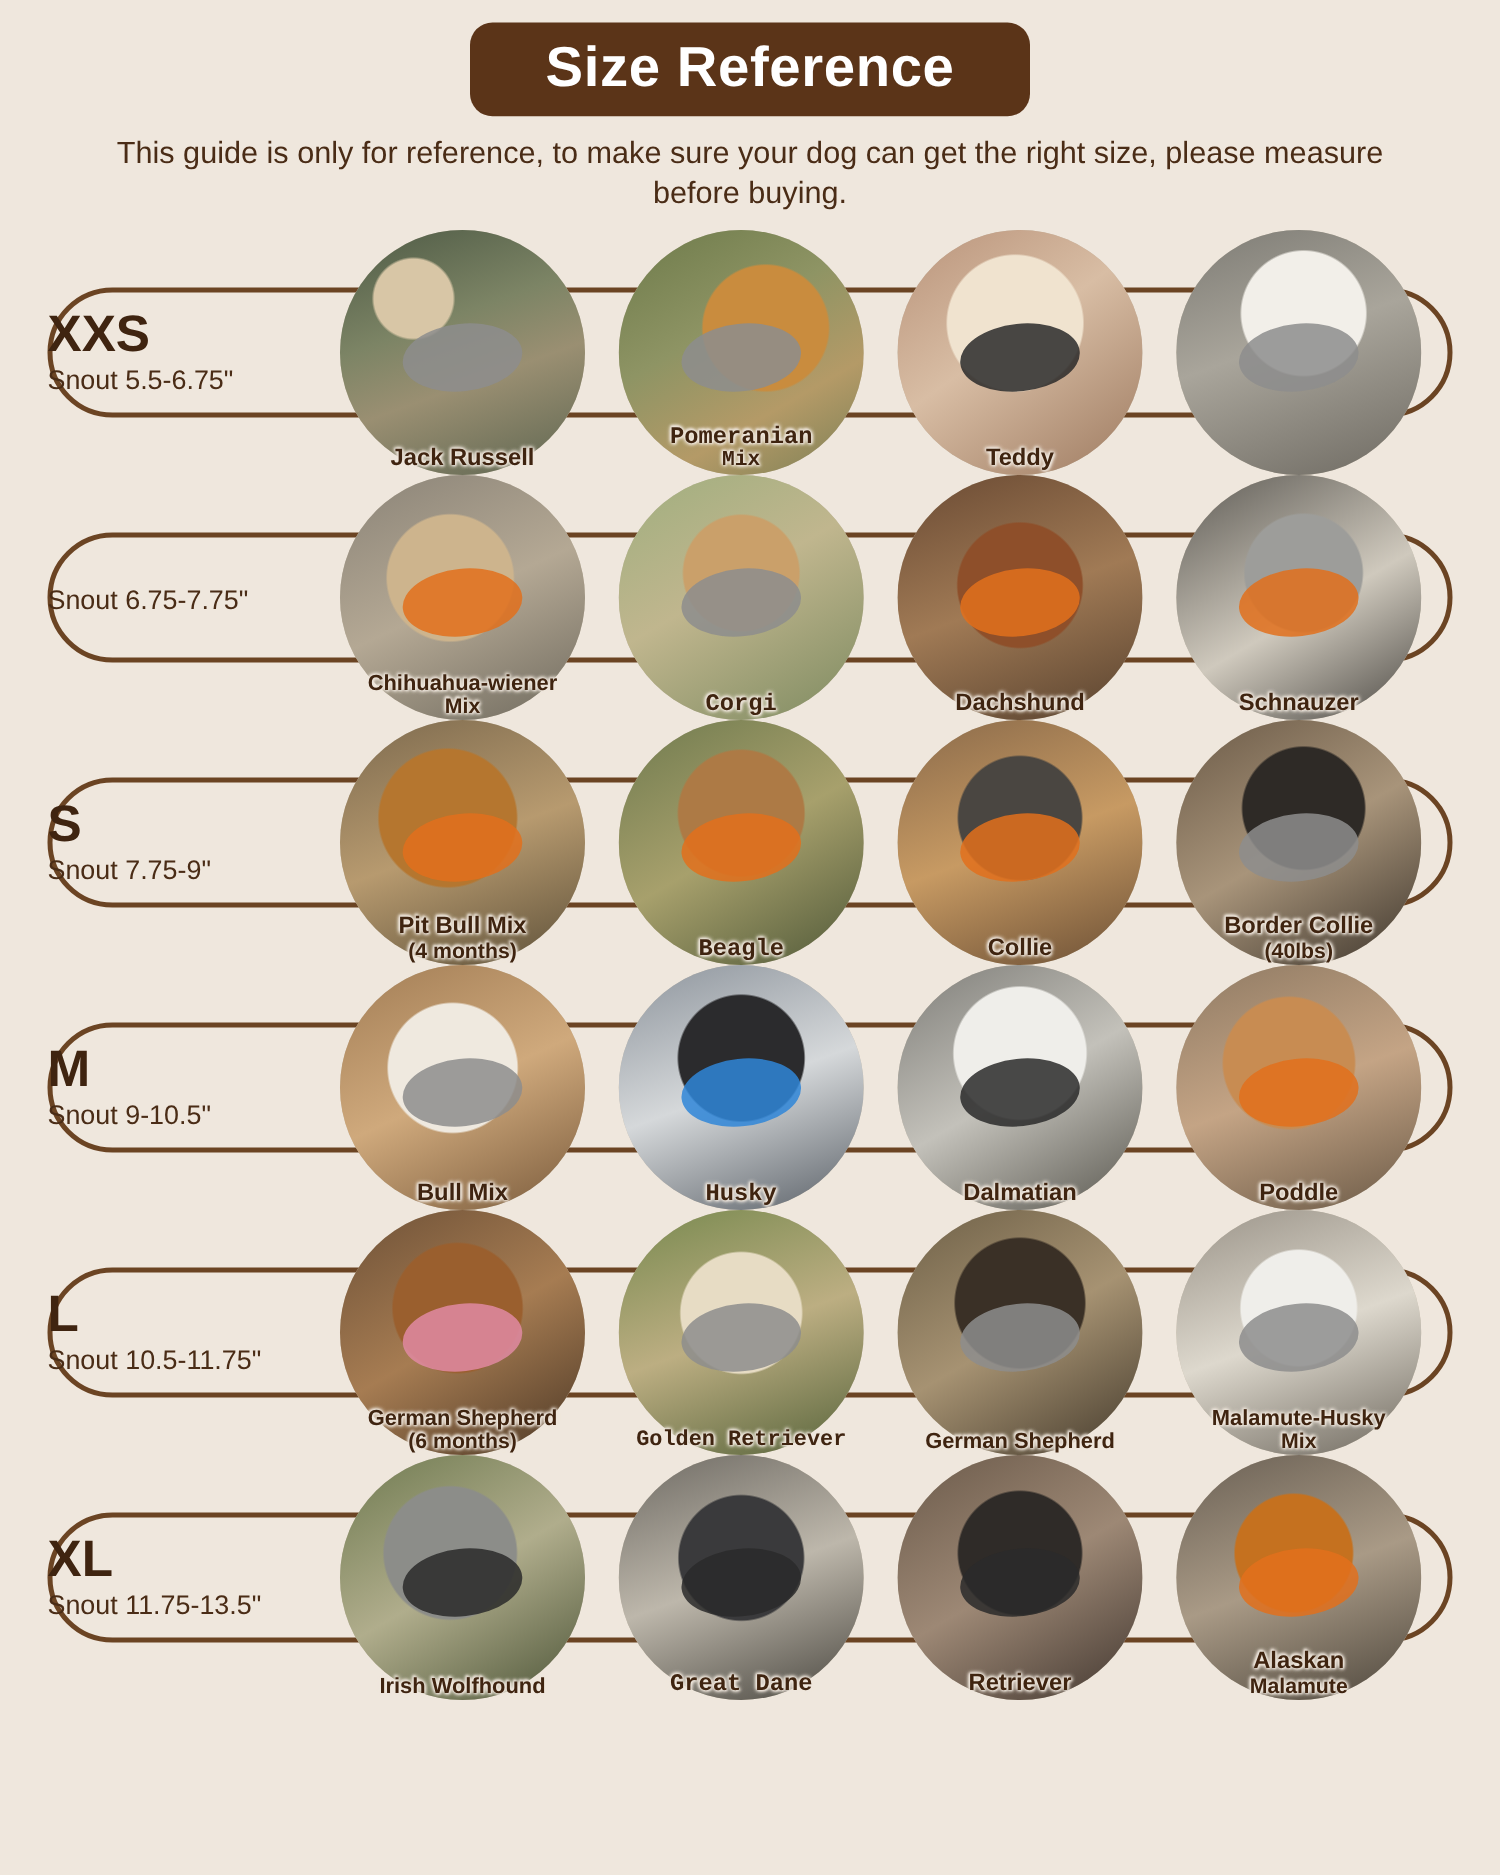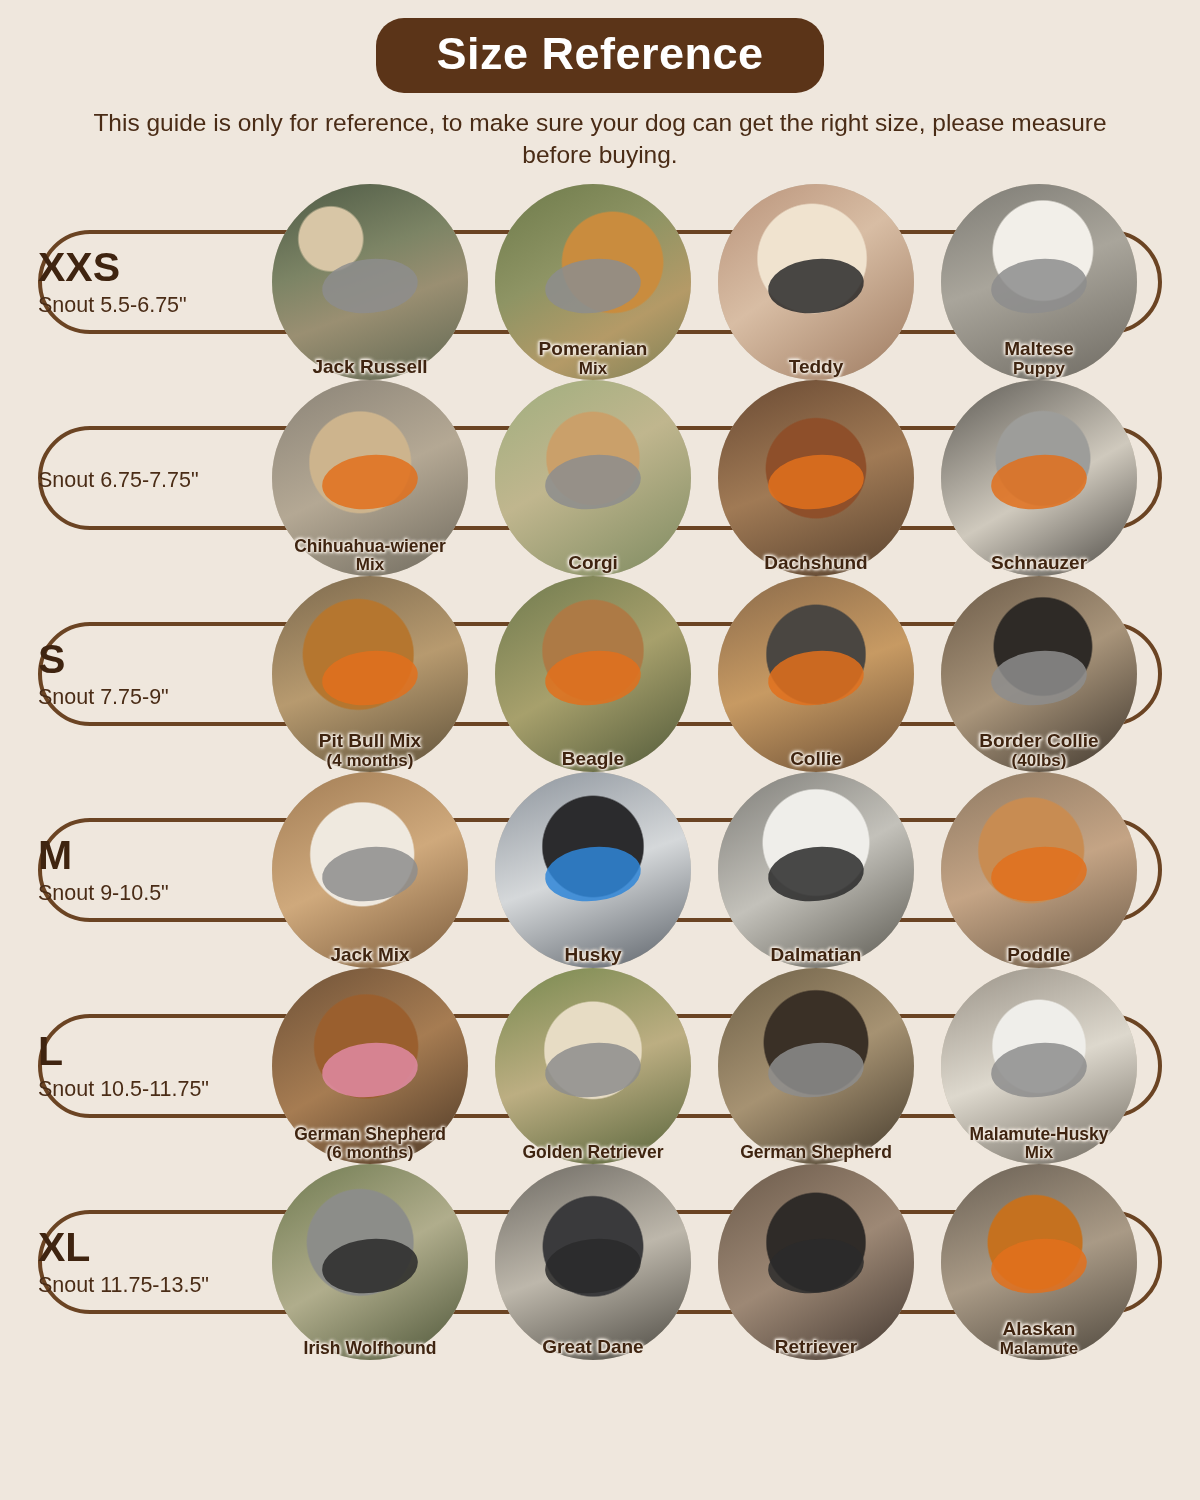--- a/index.html
+++ b/index.html
@@ -22,21 +22,21 @@
     text-align: center;
   }
   .title-pill {
     display: inline-block;
     background: #5b3418;
     color: #ffffff;
     font-size: 45px;
     font-weight: bold;
     letter-spacing: 0.5px;
     padding: 12px 60px 16px;
-    border-radius: 28px;
+    border-radius: 18px;
     line-height: 1.05;
   }
   .subtitle {
     margin: 14px auto 0;
     width: 1080px;
     font-size: 24.5px;
     line-height: 1.28;
     color: #4a2c16;
     text-align: center;
   }
@@ -97,21 +97,21 @@
     height: 196px;
     z-index: 2;
   }
   .photo-item {
     position: absolute;
     width: 196px;
     height: 196px;
     top: 0;
   }
   .photo-item.p0 { left: 10px; }
-  .photo-item.p1 { left: 233px; }
+  .photo-item.p1 { left: 233px; font-family: Liberation Mono, monospace; }
   .photo-item.p2 { left: 456px; }
   .photo-item.p3 { left: 679px; }
 
   .circle {
     position: absolute;
     left: 0;
     top: 0;
     width: 196px;
     height: 196px;
     border-radius: 50%;
@@ -272,21 +272,20 @@
             <div class="img bg-c"></div>
             <div class="muzzle mz-black"></div>
           </div>
           <div class="caption"><span>Teddy</span></div>
         </div>
         <div class="photo-item p3">
           <div class="circle">
             <div class="img bg-d"></div>
             <div class="muzzle mz-grey"></div>
           </div>
-          <div class="caption"><span>Maltese</span><span class="sub">Puppy</span></div>
         </div>
       </div>
     </div>
     <div class="row">
       <div class="size-capsule"></div>
       <div class="size-label">
         <span class="size-snout">Snout 6.75-7.75"</span>
       </div>
       <div class="photos">
         <div class="photo-item p0">
@@ -361,21 +360,21 @@
       <div class="size-label">
         <span class="size-name">M</span>
         <span class="size-snout">Snout 9-10.5"</span>
       </div>
       <div class="photos">
         <div class="photo-item p0">
           <div class="circle">
             <div class="img bg-m"></div>
             <div class="muzzle mz-grey"></div>
           </div>
-          <div class="caption"><span>Jack Mix</span></div>
+          <div class="caption"><span>Bull Mix</span></div>
         </div>
         <div class="photo-item p1">
           <div class="circle">
             <div class="img bg-n"></div>
             <div class="muzzle mz-blue"></div>
           </div>
           <div class="caption"><span>Husky</span></div>
         </div>
         <div class="photo-item p2">
           <div class="circle">

